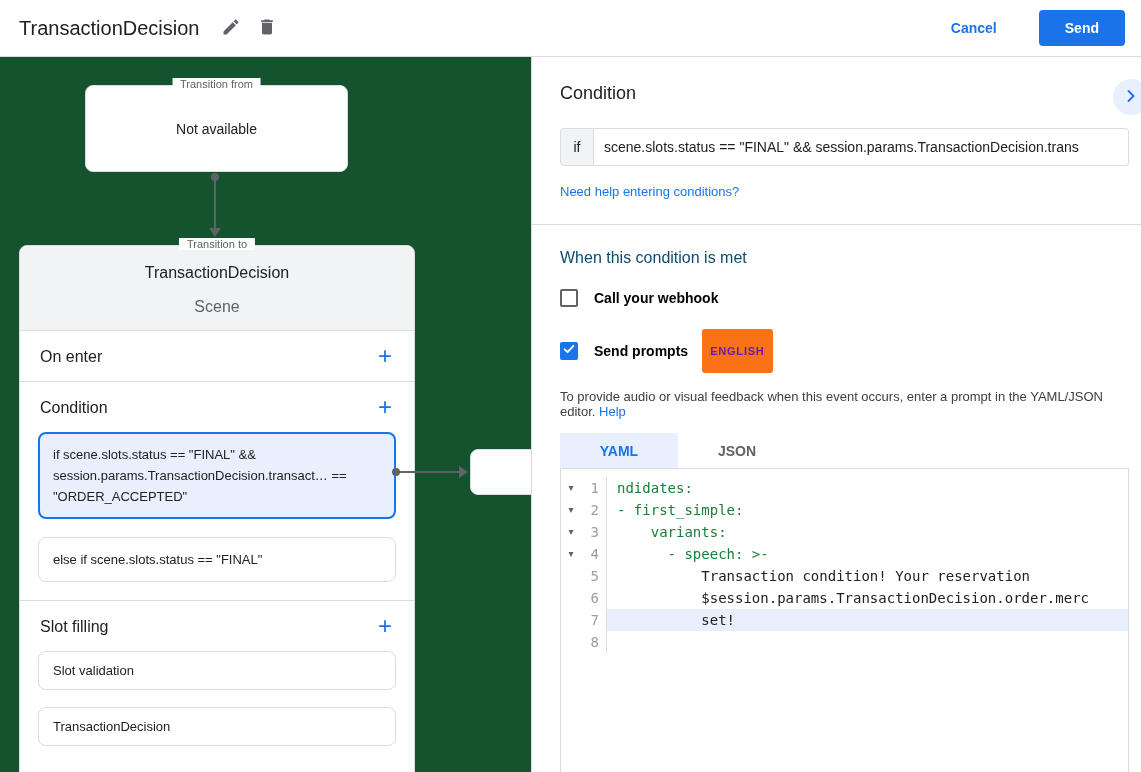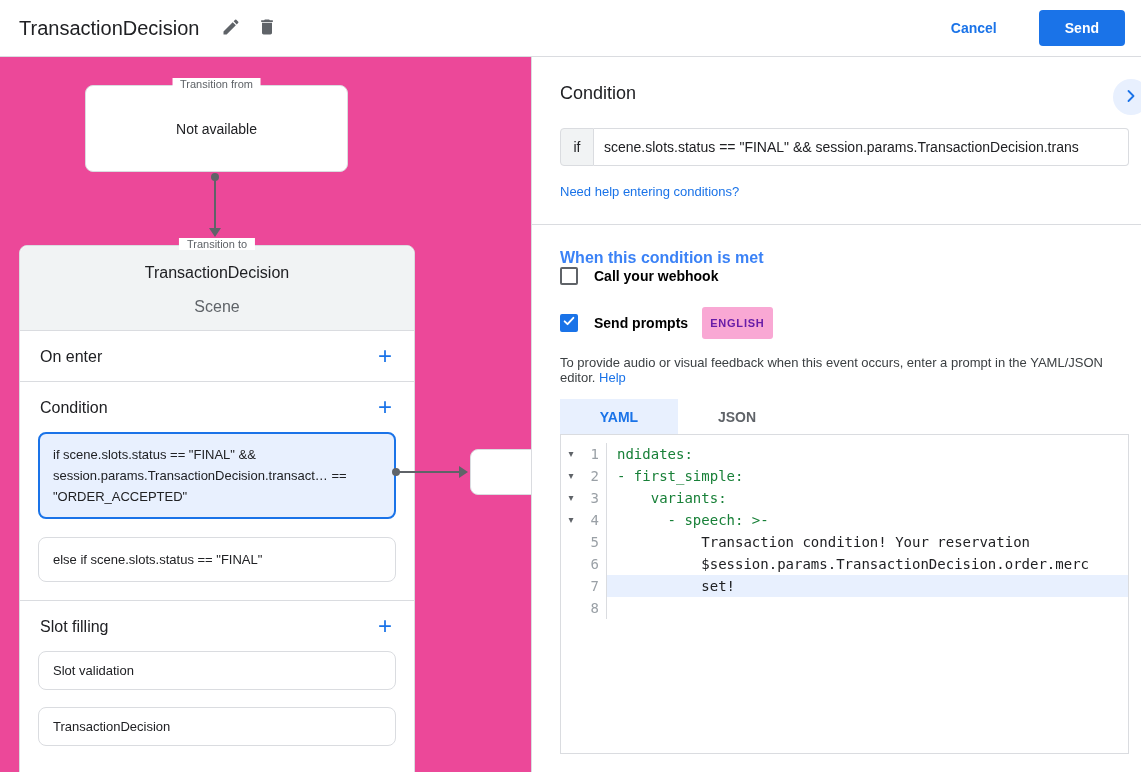--- a/index.html
+++ b/index.html
@@ -16,21 +16,21 @@
   .icon-btn svg { fill:#5f6368; }
   .topbar-spacer { flex:1; }
   .cancel-btn { border:none; background:transparent; color:#1a73e8; font-size:14px; font-weight:700;
                 padding:8px 16px; margin-right:26px; cursor:pointer; font-family:inherit; }
   .save-btn { border:none; background:#1a73e8; color:#fff; font-size:14px; font-weight:700;
               height:36px; padding:0 26px; border-radius:4px; cursor:pointer; font-family:inherit; }
 
   
   .body-split { display:flex; height:715px; }
   .canvas { position:relative; width:532px; min-width:532px; border-right:1px solid #dadce0;
-            overflow:hidden; background:#ec4899; }
+            overflow:hidden; background:#14532d; }
   .detail { position:relative; flex:1; overflow:hidden; background:#fff; }
 
   
   .node-label { position:absolute; top:-8px; left:50%; transform:translateX(-50%);
                 background:#fff; padding:0 8px; font-size:11px; color:#5f6368; white-space:nowrap; }
   .tfrom-box { position:absolute; left:85px; top:28px; width:263px; height:87px;
                border:1px solid #dadce0; border-radius:8px; background:#fff; }
   .tfrom-content { display:flex; align-items:center; justify-content:center; height:100%;
                    font-size:14px; color:#202124; }
 
@@ -78,29 +78,29 @@
   .if-chip { width:34px; min-width:34px; height:38px; background:#f1f3f4; border:1px solid #dadce0;
              border-radius:4px 0 0 4px; display:flex; align-items:center; justify-content:center;
              font-size:14px; color:#202124; }
   .cond-input { flex:1; height:38px; border:1px solid #dadce0; border-left:none;
                 border-radius:0 4px 4px 0; padding:0 10px; font-size:14px; color:#202124;
                 font-family:inherit; outline:none; }
   .help-link, .inline-link { color:#1a73e8; font-size:13px; text-decoration:none; cursor:pointer; }
 
   .rp-divider { border:none; border-top:1px solid #dadce0; }
   .rp-bottom { padding:24px 12px 0 28px; }
-  .when-heading { font-size:16px; font-weight:700; color:#3b82f6; }
+  .when-heading { font-size:16px; font-weight:400; color:#0c4a6e; margin-bottom:22px; }
 
   .check-row { display:flex; align-items:center; margin-bottom:22px; }
   .checkbox { width:18px; height:18px; border:2px solid #5f6368; border-radius:2px; background:#fff;
               margin-right:16px; cursor:pointer; display:flex; align-items:center; justify-content:center; }
   .checkbox.checked { background:#1a73e8; border-color:#1a73e8; }
   .check-label { font-size:14px; font-weight:700; color:#000000; }
-  .lang-badge { margin-left:14px; background:#f9a8d4; color:#681da8; font-size:11px; font-weight:700;
-                letter-spacing:0.8px; padding:10px 8px; border-radius:3px;text-align:right; }
+  .lang-badge { margin-left:14px; background:#f97316; color:#681da8; font-size:11px; font-weight:700;
+                letter-spacing:0.8px; padding:16px 8px; border-radius:3px;text-align:right; }
 
   .desc { font-size:13px; color:#3c4043; line-height:15px; max-width:575px; margin:-6px 0 14px; }
 
   .tabs { display:flex; }
   .tab { width:118px; height:35px; border:none; background:transparent; font-size:14px; font-weight:700;
          color:#5f6368; cursor:pointer; font-family:inherit; }
   .tab.active { color:#1a73e8; background:#e8f0fe; }
 
   .editor { border:1px solid #dadce0; height:320px; overflow:hidden; background:#fff;
             font-family:"DejaVu Sans Mono", monospace; font-size:14px; padding-top:8px; }

